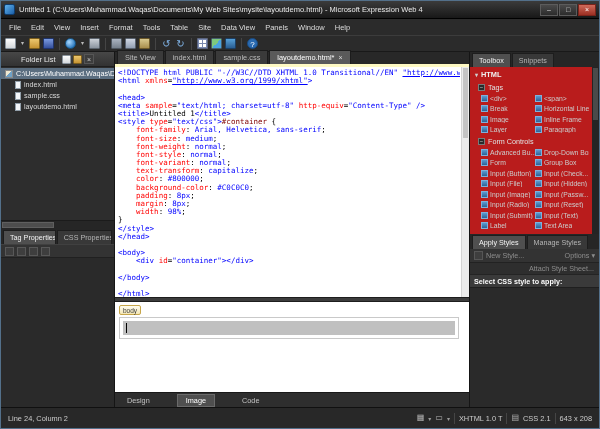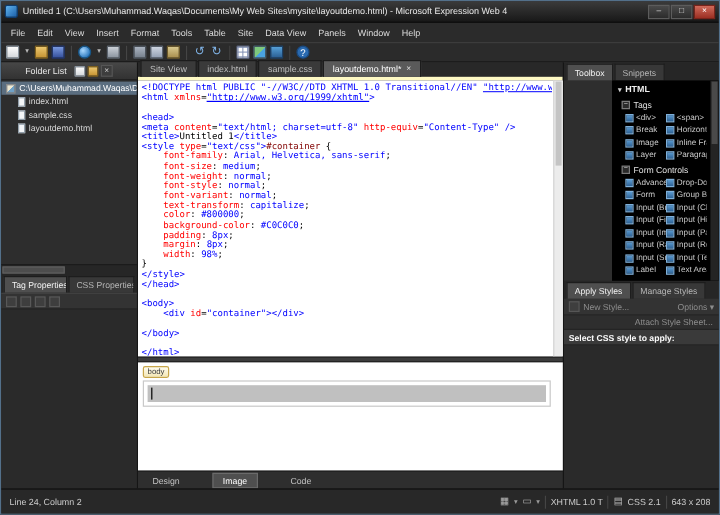--- a/index.html
+++ b/index.html
@@ -110,21 +110,21 @@
   .caret { position:absolute; left:3px; top:2px; width:1px; height:10px; background:#000; animation:blink 1s step-end infinite; }
   @keyframes blink { 0%,49% {opacity:1;} 50%,100% {opacity:0;} }
 
   
   .view-tabs { height:15px; background:#2e2e2e; border-top:1px solid #191919; display:flex; align-items:center; gap:18px; padding:0 3px; flex:none; }
   .view-tab { padding:1px 8px; font-size:7.3px; color:#c3c3c3; border:1px solid transparent; }
   .view-tab.active { background:#4f4f4f; border-color:#6a6a6a; color:#fff; }
 
   
   .toolbox-panel { height:182px; flex:none; display:flex; flex-direction:column; }
-  .toolbox-body { flex:1; min-height:0; background:#000000; position:relative; padding:2px 10px 2px 5px; overflow:hidden;margin-left:40px; }
+  .toolbox-body { flex:1; min-height:0; background:#b91c1c; position:relative; padding:2px 10px 2px 5px; overflow:hidden; }
   .tb-section-header { display:flex; align-items:center; gap:3px; font-size:7.4px; font-weight:bold; color:#f0f0f0; padding:1px 0 2px 0; }
   .tb-caret { font-size:6px; color:#cfcfcf; }
   .tb-group-header { display:flex; align-items:center; gap:3px; font-size:7.2px; color:#e0e0e0; padding:2px 0 1px 3px; }
   .tb-minus { width:7px; height:7px; border:1px solid #7a7a7a; background:#2a2a2a; color:#ddd; font-size:6px; line-height:5px; text-align:center; }
   .tb-grid { display:grid; grid-template-columns:1fr 1fr; padding-left:6px; }
   .tb-item { display:flex; align-items:center; gap:2px; height:10.5px; font-size:6.8px; color:#cccccc; white-space:nowrap; overflow:hidden; }
   .tb-ic { width:7px; height:7px; background:linear-gradient(#5a9ad0,#2d6296); border:1px solid #7fb0da; flex:none; }
   .tb-label { overflow:hidden; white-space:nowrap; }
   .tb-vscroll { position:absolute; right:0; top:0; bottom:0; width:7px; background:#242424; }
   .tb-vthumb { position:absolute; top:1px; left:1px; width:5px; height:52px; background:#4a4a4a; }
@@ -266,21 +266,21 @@
           </div>
         </div>
       <div class="code-pane" id="code-pane">
         <div class="vscroll">
           <div class="vthumb"></div>
         </div>
       <div class="code-line"><span class="cs-t">&lt;!DOCTYPE html PUBLIC </span><span class="cs-v">"-//W3C//DTD XHTML 1.0 Transitional//EN"</span><span class="cs-x"> </span><span class="cs-l">"http://www.w3.org/TR/</span></div>
           <div class="code-line"><span class="cs-t">&lt;html </span><span class="cs-a">xmlns</span><span class="cs-x">=</span><span class="cs-l">"http://www.w3.org/1999/xhtml"</span><span class="cs-t">&gt;</span></div>
           <div class="code-line"> </div>
           <div class="code-line"><span class="cs-t">&lt;head&gt;</span></div>
-          <div class="code-line"><span class="cs-t">&lt;meta </span><span class="cs-a">content</span><span class="cs-x">=</span><span class="cs-v">"text/html; charset=utf-8"</span><span class="cs-x"> </span><span class="cs-a">http-equiv</span><span class="cs-x">=</span><span class="cs-v">"Content-Type"</span><span class="cs-t"> /&gt;</span></div>
+          <div class="code-line"><span class="cs-t">&lt;meta </span><span class="cs-a">sample</span><span class="cs-x">=</span><span class="cs-v">"text/html; charset=utf-8"</span><span class="cs-x"> </span><span class="cs-a">http-equiv</span><span class="cs-x">=</span><span class="cs-v">"Content-Type"</span><span class="cs-t"> /&gt;</span></div>
           <div class="code-line"><span class="cs-t">&lt;title&gt;</span><span class="cs-x">Untitled 1</span><span class="cs-t">&lt;/title&gt;</span></div>
           <div class="code-line"><span class="cs-t">&lt;style </span><span class="cs-a">type</span><span class="cs-x">=</span><span class="cs-v">"text/css"</span><span class="cs-t">&gt;</span><span class="cs-s">#container</span><span class="cs-x"> {</span></div>
           <div class="code-line"><span class="cs-x">    </span><span class="cs-p">font-family</span><span class="cs-x">: </span><span class="cs-c">Arial, Helvetica, sans-serif</span><span class="cs-x">;</span></div>
           <div class="code-line"><span class="cs-x">    </span><span class="cs-p">font-size</span><span class="cs-x">: </span><span class="cs-c">medium</span><span class="cs-x">;</span></div>
           <div class="code-line"><span class="cs-x">    </span><span class="cs-p">font-weight</span><span class="cs-x">: </span><span class="cs-c">normal</span><span class="cs-x">;</span></div>
           <div class="code-line"><span class="cs-x">    </span><span class="cs-p">font-style</span><span class="cs-x">: </span><span class="cs-c">normal</span><span class="cs-x">;</span></div>
           <div class="code-line"><span class="cs-x">    </span><span class="cs-p">font-variant</span><span class="cs-x">: </span><span class="cs-c">normal</span><span class="cs-x">;</span></div>
           <div class="code-line"><span class="cs-x">    </span><span class="cs-p">text-transform</span><span class="cs-x">: </span><span class="cs-c">capitalize</span><span class="cs-x">;</span></div>
           <div class="code-line"><span class="cs-x">    </span><span class="cs-p">color</span><span class="cs-x">: </span><span class="cs-c">#800000</span><span class="cs-x">;</span></div>
           <div class="code-line"><span class="cs-x">    </span><span class="cs-p">background-color</span><span class="cs-x">: </span><span class="cs-c">#C0C0C0</span><span class="cs-x">;</span></div>

